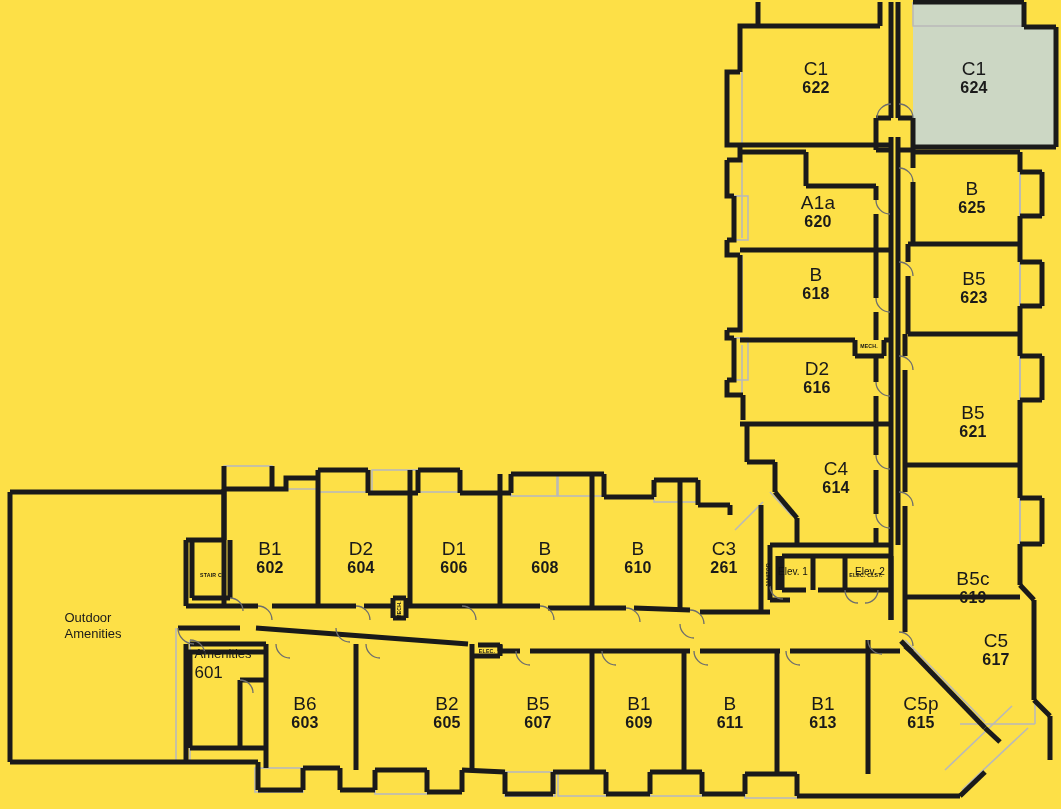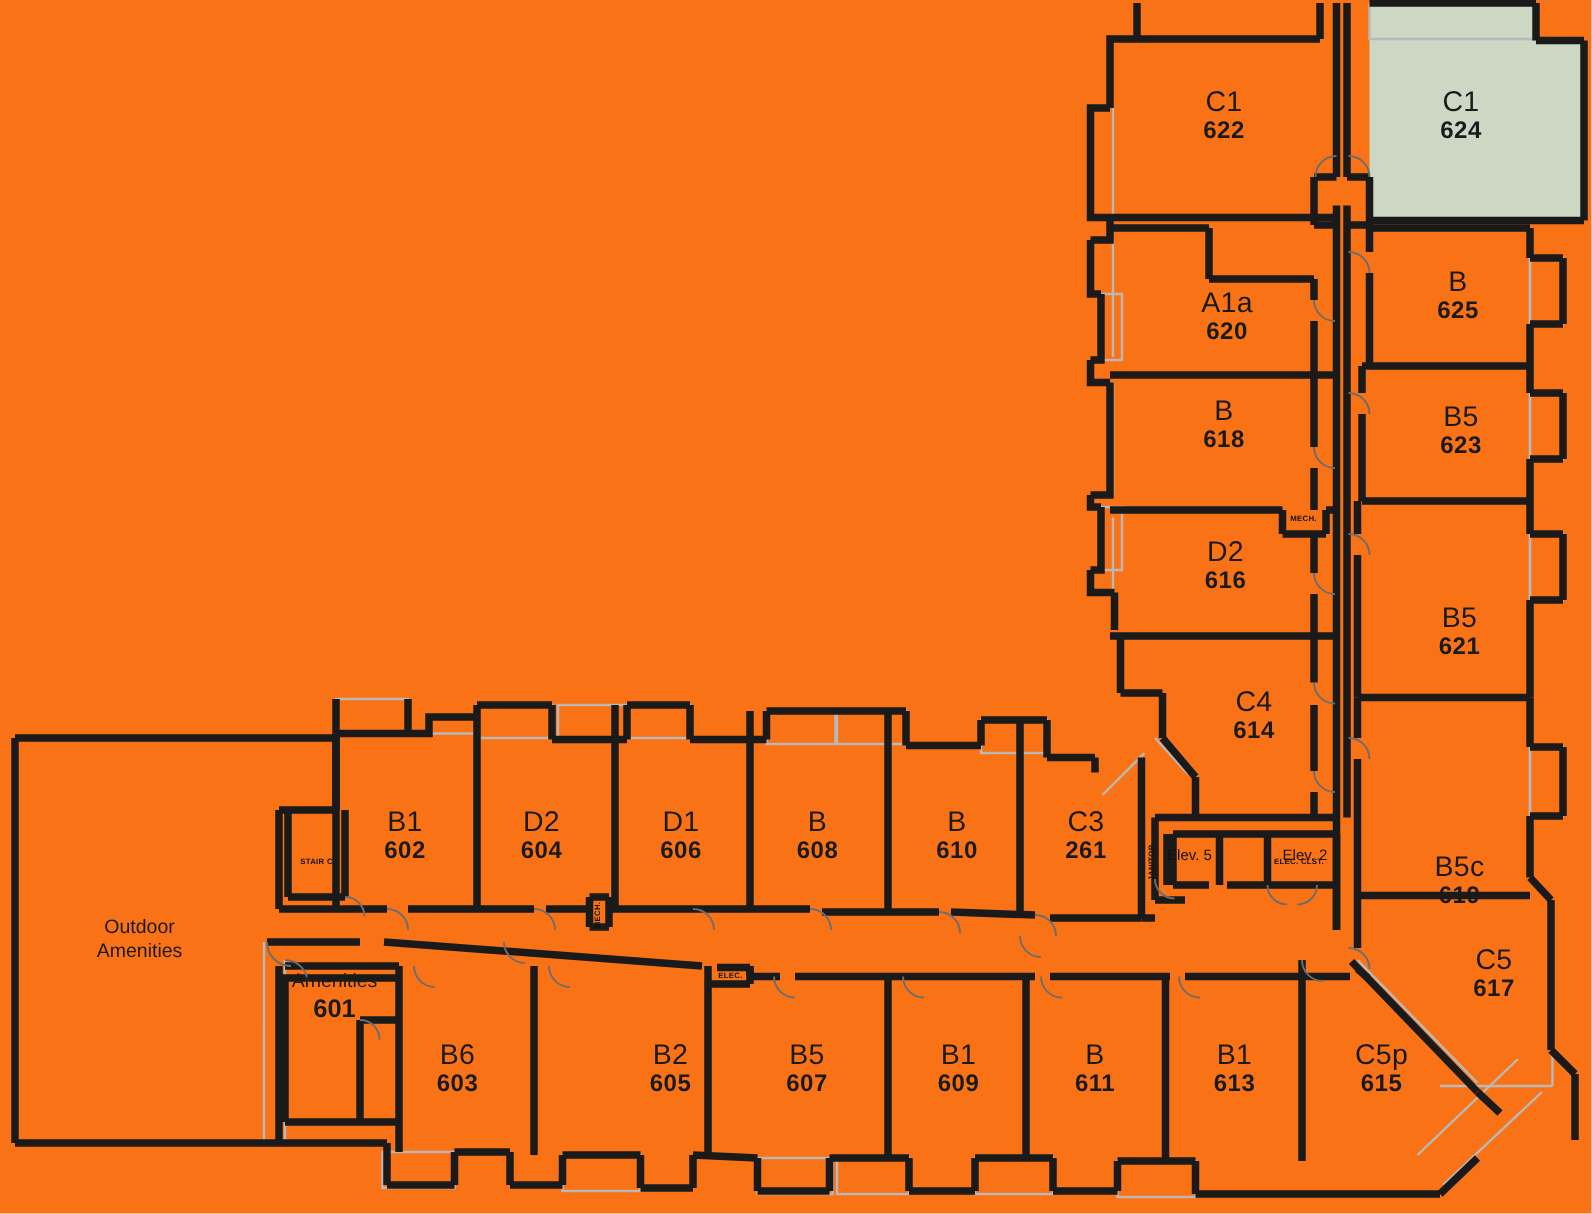--- a/index.html
+++ b/index.html
@@ -7,21 +7,21 @@
     padding: 0;
     background: #ffffff;
   }
   body {
     font-family: "Liberation Sans", sans-serif;
   }
   #plan-root {
     position: relative;
     width: 1061px;
     height: 809px;
-    background: #f97316;
+    background: #fde047;
     overflow: hidden;
   }
   #floorplan-svg {
     position: absolute;
     left: 0;
     top: 0;
     width: 1061px;
     height: 809px;
   }
   .unit-label {
@@ -39,31 +39,31 @@
     letter-spacing: 0.2px;
   }
   .unit-num {
     font-size: 16px;
     font-weight: 700;
     letter-spacing: 0.3px;
     margin-top: 1px;
   }
   .amenity-label {
     position: absolute;
-    text-align: center;
+    text-align: left;
     color: #1a1a1a;
     line-height: 1.25;
     white-space: nowrap;
     transform: translate(-50%, -50%);
     font-size: 13px;
     font-weight: 400;
   }
   .amenity-label .amenity-num {
     font-size: 17px;
-    font-weight: 700;
+    font-weight: 400;
   }
   .small-room-label {
     position: absolute;
     text-align: center;
     color: #111;
     font-size: 10px;
     font-weight: 400;
     white-space: nowrap;
     transform: translate(-50%, -50%);
   }
@@ -540,21 +540,21 @@
 
   <div class="amenity-label" style="left:93px; top:626px;">
     <div>Outdoor</div>
     <div>Amenities</div>
   </div>
   <div class="amenity-label" style="left:223px; top:665px;">
     <div>Amenities</div>
     <div class="amenity-num">601</div>
   </div>
 
-  <div class="small-room-label" style="left:793px; top:571px;">Elev. 5</div>
+  <div class="small-room-label" style="left:793px; top:571px;">Elev. 1</div>
   <div class="small-room-label" style="left:870px; top:571px;">Elev. 2</div>
   <div class="tiny-label" style="left:866px; top:575px;">ELEC. CLST.</div>
   <div class="tiny-label vertical" style="left:768px; top:575px;">JANITOR</div>
   <div class="tiny-label" style="left:211px; top:575px;">STAIR C</div>
   <div class="tiny-label vertical" style="left:399px; top:610px;">MECH.</div>
   <div class="tiny-label" style="left:869px; top:346px;">MECH.</div>
   <div class="tiny-label" style="left:487px; top:651px;">ELEC.</div>
 
 </div>
 

